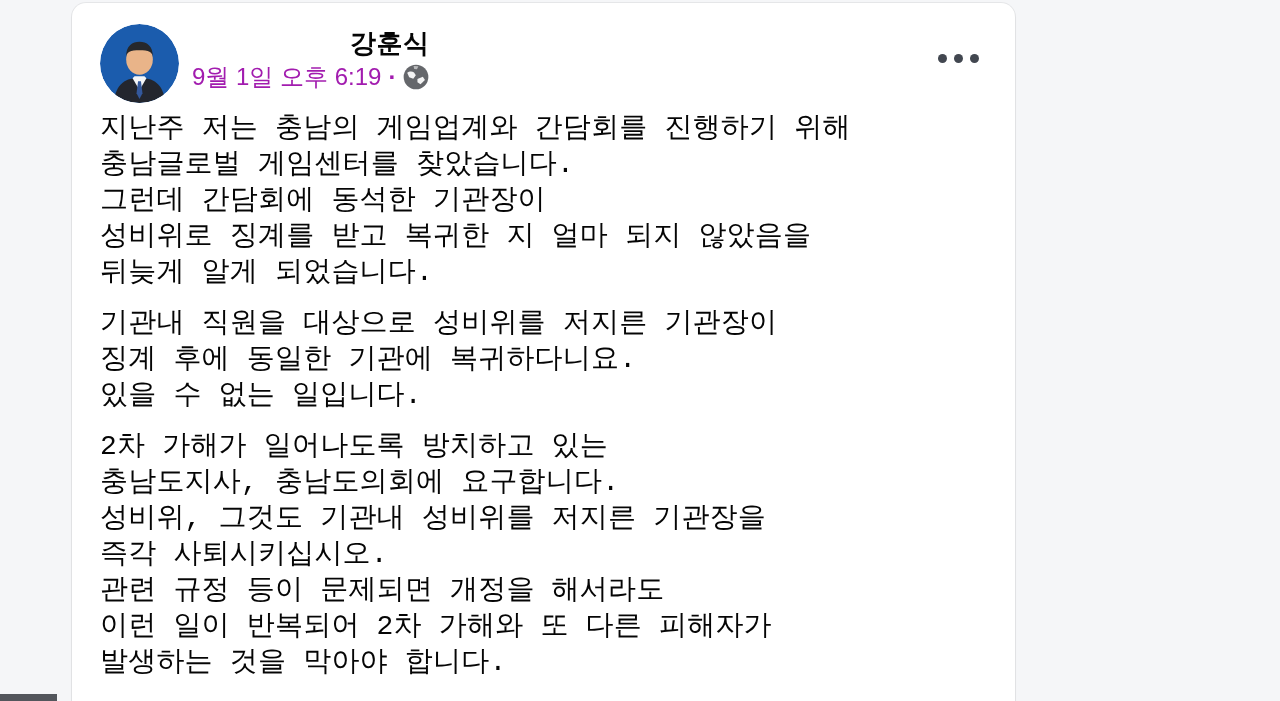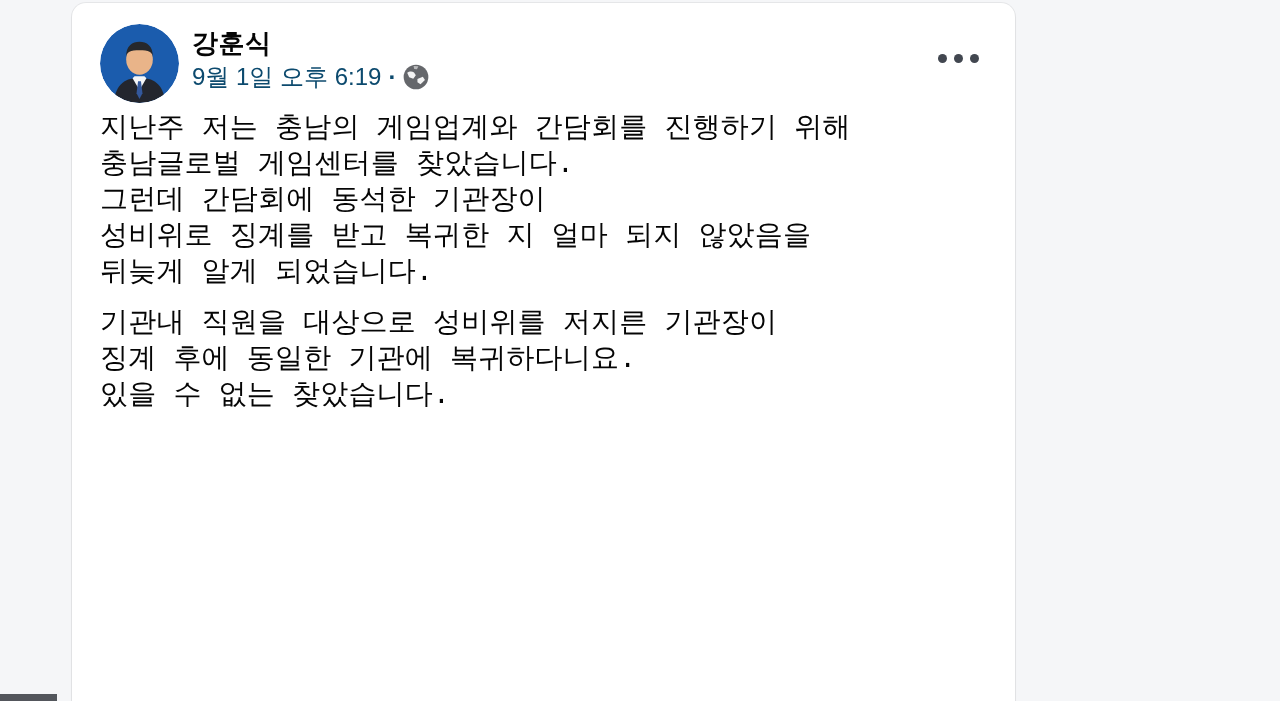--- a/index.html
+++ b/index.html
@@ -17,40 +17,41 @@
     width: 943px; height: 760px;
     background: #ffffff;
     border-radius: 14px 14px 0 0;
     box-shadow: 0 0 0 1px rgba(0,0,0,0.06), 0 1px 2px rgba(0,0,0,0.08);
   }
 
   .post-header {
     display: flex;
     align-items: flex-start;
     padding: 21px 28px 6px 28px;
+    text-align: right;
   }
   .avatar {
     width: 79px; height: 79px;
     border-radius: 50%;
     flex: 0 0 auto;
     overflow: hidden;
   }
   .header-meta { margin-left: 13px; padding-top: 3px; }
   .author-name {
     font-size: 26px;
     font-weight: 700;
     color: #050505;
     line-height: 32px;
     letter-spacing: 0.5px;
   }
   .time-row {
     display: flex;
     align-items: center;
     margin-top: 4px;
-    color: #0c4a6e;
+    color: #a21caf;
     font-size: 24px;
     line-height: 28px;
   }
   .time-sep { margin: 0 7px; font-weight: 700; }
   .globe { width: 26px; height: 26px; display: block; }
 
   .more-button {
     margin-left: auto;
     margin-top: 22px;
     border: none;
@@ -139,20 +140,27 @@
     </div>
 
     <div class="post-body">
       <p>지난주 저는 충남의 게임업계와 간담회를 진행하기 위해
 충남글로벌 게임센터를 찾았습니다.
 그런데 간담회에 동석한 기관장이
 성비위로 징계를 받고 복귀한 지 얼마 되지 않았음을
 뒤늦게 알게 되었습니다.</p>
       <p>기관내 직원을 대상으로 성비위를 저지른 기관장이
 징계 후에 동일한 기관에 복귀하다니요.
-있을 수 없는 찾았습니다.</p>
+있을 수 없는 일입니다.</p>
+      <p>2차 가해가 일어나도록 방치하고 있는
+충남도지사, 충남도의회에 요구합니다.
+성비위, 그것도 기관내 성비위를 저지른 기관장을
+즉각 사퇴시키십시오.
+관련 규정 등이 문제되면 개정을 해서라도
+이런 일이 반복되어 2차 가해와 또 다른 피해자가
+발생하는 것을 막아야 합니다.</p>
     </div>
 
   </div>
 
   <div class="bottom-strip"></div>
 
 </div>
 
 </body></html>

